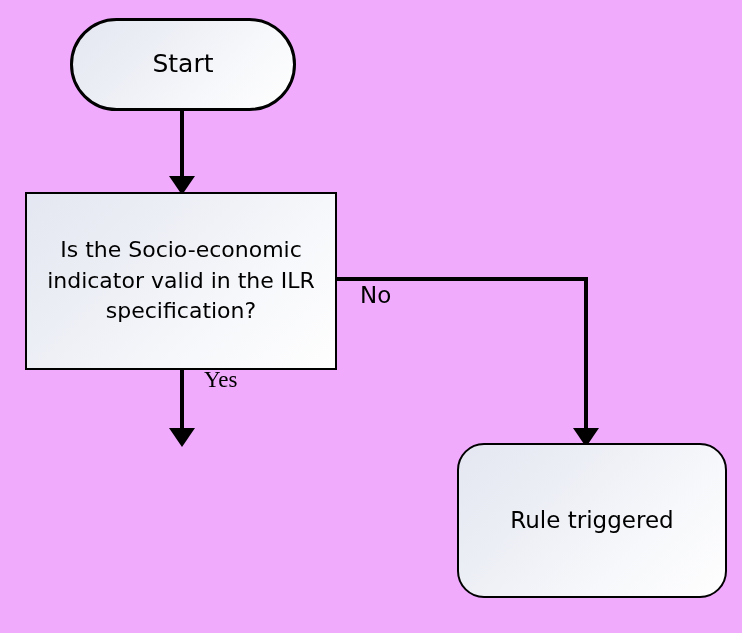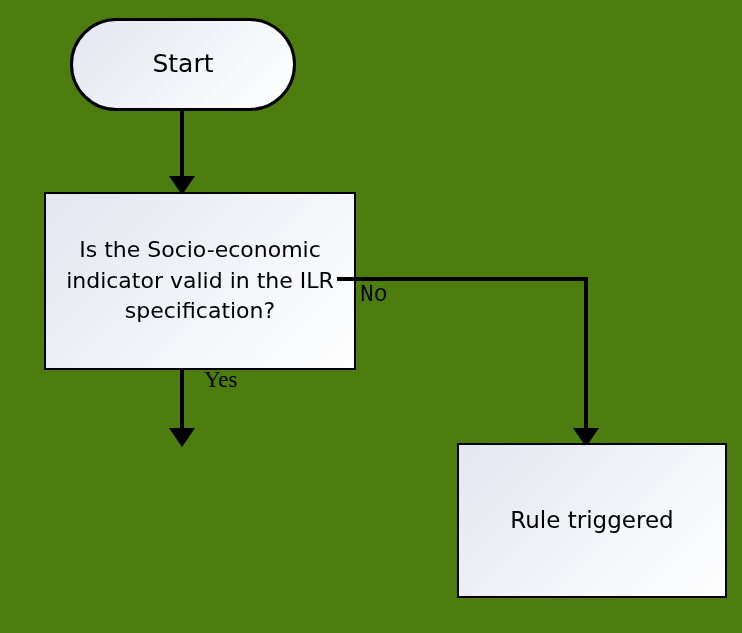--- a/index.html
+++ b/index.html
@@ -8,21 +8,21 @@
     padding: 0;
     background: #ffffff;
   }
   body {
     font-family: "DejaVu Sans", "Liberation Sans", sans-serif;
   }
   #canvas {
     position: relative;
     width: 742px;
     height: 633px;
-    background: #4d7c0f;
+    background: #f0abfc;
     overflow: hidden;
   }
 
   
   .node {
     position: absolute;
     box-sizing: border-box;
     border: 3px solid #000000;
     background: linear-gradient(135deg, #e4e7f1 0%, #eceef5 32%, #f7f8fb 68%, #fefefe 100%);
     display: flex;
@@ -46,21 +46,20 @@
     line-height: 1.15;
   }
 
   
   .node-decision {
     left: 25px;
     top: 192px;
     width: 312px;
     height: 178px;
     border-width: 2px;
-    margin-left: 19px;
   }
   .node-decision .node-label {
     font-size: 22px;
     line-height: 1.38;
     padding: 0 6px;
     width: 100%;
     white-space: pre-line;
   }
 
   
@@ -70,20 +69,21 @@
     width: 292px;
     height: 153px;
     border-width: 2px;
   }
   .node-outcome-right {
     left: 457px;
     top: 443px;
     width: 270px;
     height: 155px;
     border-width: 2px;
+    border-radius: 27px;
   }
   .node-outcome-left .node-label,
   .node-outcome-right .node-label {
     font-size: 23px;
     line-height: 1.2;
   }
 
   
   .edge {
     position: absolute;
@@ -129,21 +129,21 @@
   .arrow-yes            { left: 169px; top: 428px; }
   .arrow-no             { left: 573px; top: 428px; }
 
   
   .edge-label {
     position: absolute;
     font-size: 23px;
     color: #000000;
     white-space: nowrap;
   }
-  .label-no  { left: 360px; top: 282px; font-family: Liberation Mono, monospace; }
+  .label-no  { left: 360px; top: 282px; }
   .label-yes { left: 204px; top: 367px; font-family: Liberation Serif, serif; }
 </style>
 </head>
 <body>
 
 <div id="canvas">
 
   <div class="node node-start">
     <span class="node-label">Start</span>
   </div>

